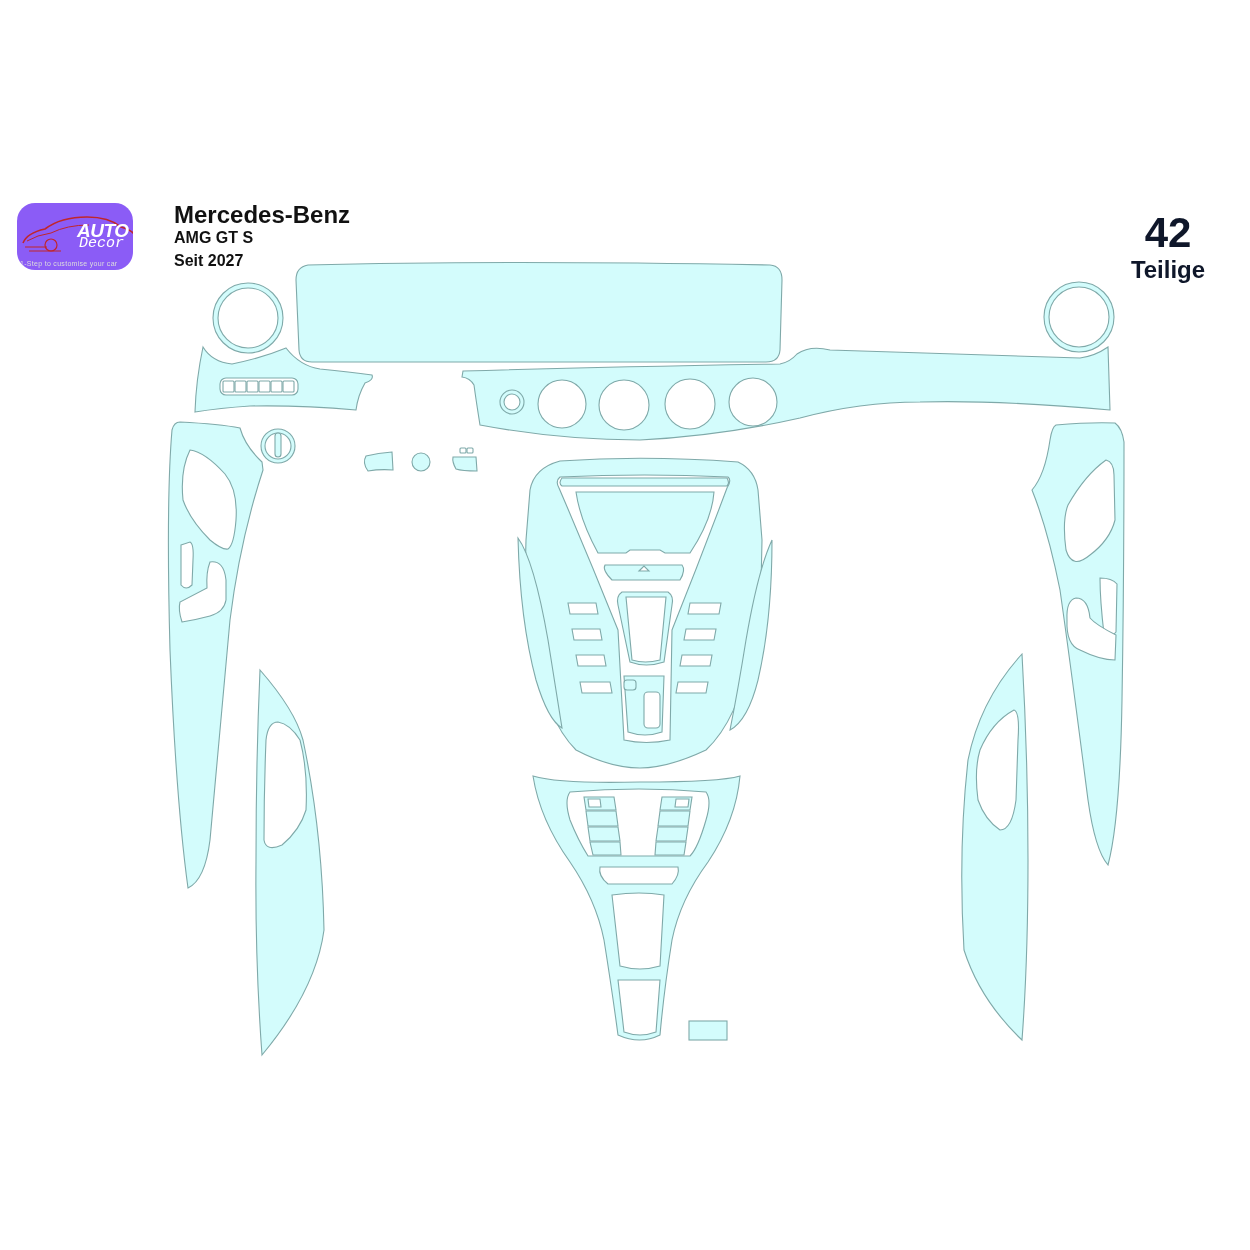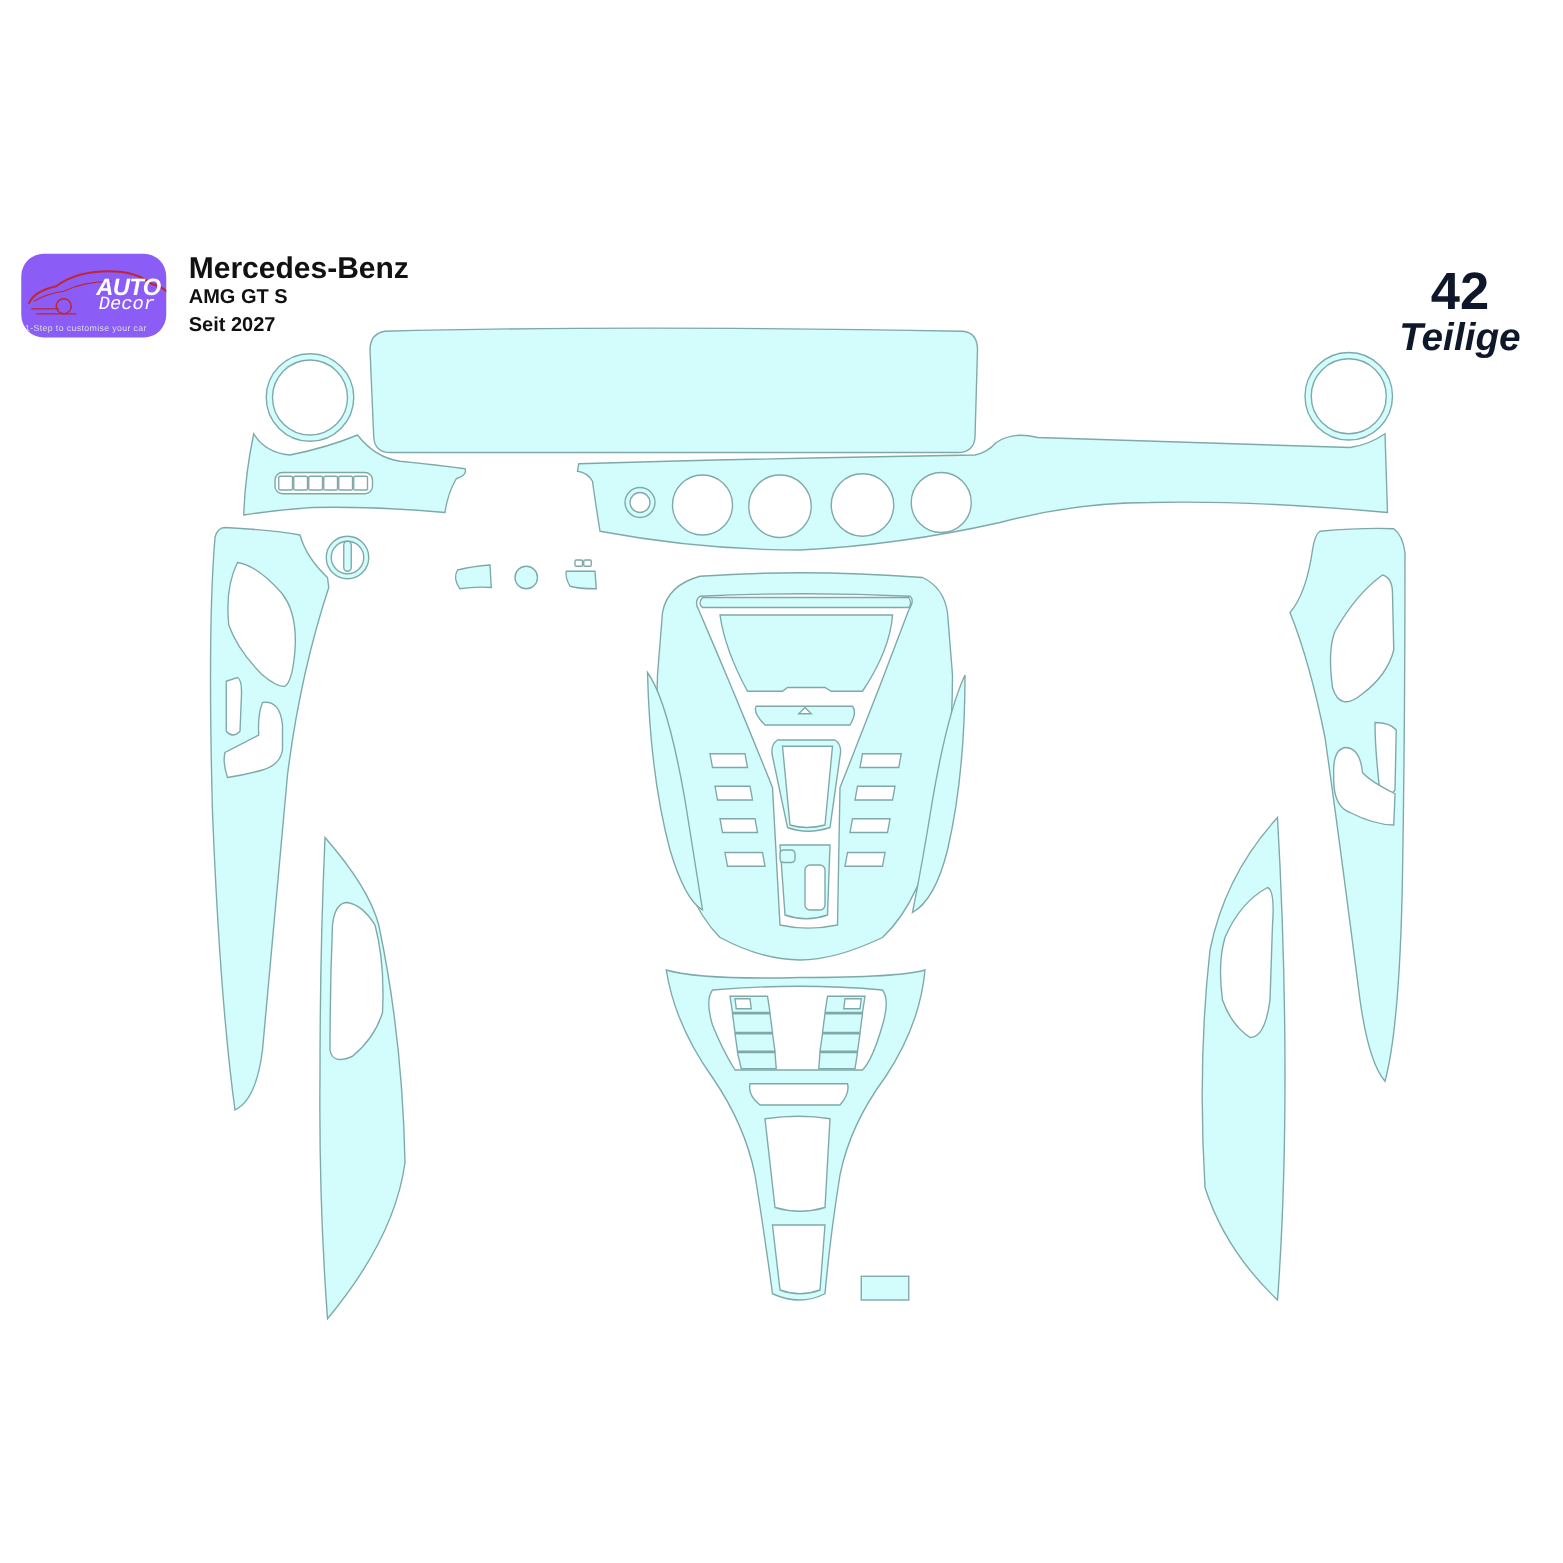--- a/index.html
+++ b/index.html
@@ -2,27 +2,27 @@
 <html><head>
 <meta charset="utf-8">
 <style>
   html, body { margin:0; padding:0; background:#ffffff; }
   body { width:1250px; height:1250px; position:relative; overflow:hidden; font-family:"Liberation Sans", sans-serif; }
   .logo { position:absolute; left:17px; top:203px; width:116px; height:67px; background:#8b5cf6; overflow:hidden;border-radius:18px; }
   .logo svg { position:absolute; left:0; top:0; }
   .logo-brand { position:absolute; left:60px; top:18px; color:#ffffff; font-weight:bold; font-style:italic; font-size:19px; letter-spacing:-0.5px; line-height:19px; }
   .logo-sub { position:absolute; left:62px; top:33px; color:#ffffff; font-style:italic; font-family:Liberation Mono, monospace; font-size:15px; line-height:15px; }
   .logo-tag { position:absolute; left:3px; bottom:3px; color:#dddddd; font-size:7px; letter-spacing:0.3px; white-space:nowrap; }
-  .title-block { position:absolute; left:151px; top:203px; line-height:23px; }
+  .title-block { position:absolute; left:174px; top:203px; line-height:23px; }
   .title-line { display:block; font-weight:bold; color:#111111; }
   .t1 { font-size:24px; }
   .t2, .t3 { font-size:16px; }
   .count-block { position:absolute; left:1108px; top:211px; width:120px; text-align:center; color:#0f172a; font-weight:bold; }
   .count-num { display:block; font-size:42px; line-height:44px; }
-  .count-label { display:block; font-size:31px; line-height:30px;font-style:italic; }
+  .count-label { display:block; font-size:24px; line-height:30px; }
   #parts { position:absolute; left:0; top:0; }
   .p { fill:#d3fcfc; stroke:#7fa9a9; stroke-width:1.1; }
   .h { fill:#ffffff; stroke:#7fa9a9; stroke-width:1.1; }
 </style>
 </head>
 <body>
 
 <div class="logo">
   <svg width="128" height="67" viewBox="0 0 128 67">
     <path d="M6 40 Q10 30 28 26 Q44 14 70 14 Q92 14 104 24 Q118 28 120 36" fill="none" stroke="#c0262b" stroke-width="1.6"></path>

